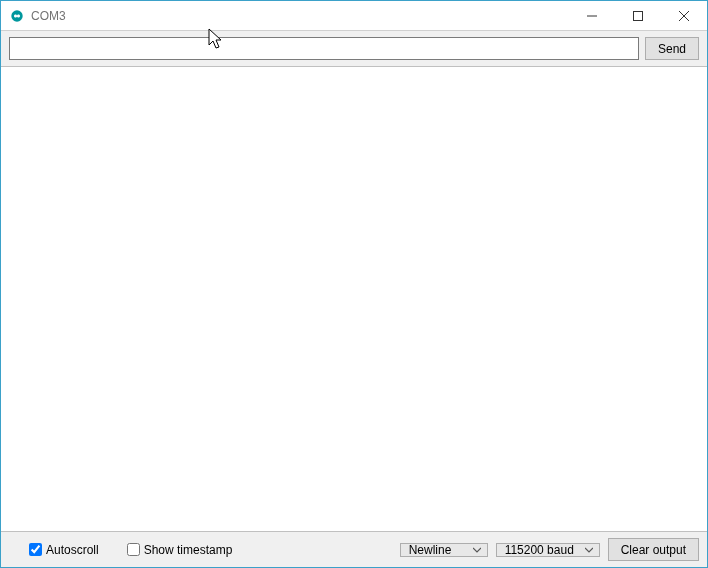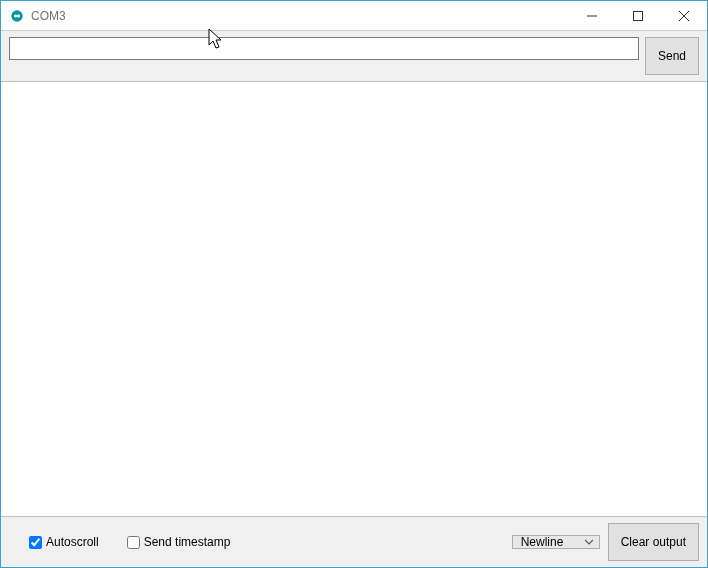--- a/index.html
+++ b/index.html
@@ -76,21 +76,21 @@
     .serial-input {
       flex: 1;
       height: 23px;
       border: 1px solid #7a7a7a;
       background: #fff;
       padding: 2px 6px;
       font-size: 12px;
       outline: none;
     }
     .btn {
-      height: 38px;
+      height: 23px;
       padding: 0 12px;
       border: 1px solid #adadad;
       background: #e1e1e1;
       font-size: 12px;
       color: #000;
       cursor: default;
       display: flex;
       align-items: center;
       justify-content: center;
     }
@@ -208,31 +208,39 @@
 
 <div class="output-area"></div>
 
 <div class="bottom-bar">
   <label class="checkbox-wrap">
     <input type="checkbox" id="autoscroll-cb" checked="" style="">
     <span>Autoscroll</span>
   </label>
   <label class="checkbox-wrap">
     <input type="checkbox" id="timestamp-cb" style="">
-    <span>Send timestamp</span>
+    <span>Show timestamp</span>
   </label>
   <span class="spacer"></span>
   <div class="select">
     <span>Newline</span>
     <span class="chev">
       <svg viewBox="0 0 8 8">
           <path d="M0 2 L4 6 L8 2" fill="none" stroke="#555" stroke-width="1.2"></path>
         </svg>
     </span>
   </div>
+  <div class="select baud">
+    <span>115200 baud</span>
+    <span class="chev">
+      <svg viewBox="0 0 8 8">
+          <path d="M0 2 L4 6 L8 2" fill="none" stroke="#555" stroke-width="1.2"></path>
+        </svg>
+    </span>
+  </div>
   <div class="btn clear-btn">Clear output</div>
 </div>
 
 <div class="cursor-overlay">
   <svg viewBox="0 0 18 24">
     <path d="M1 1 L1 17 L5 13 L8 20 L11 19 L8 12 L13 12 Z" fill="#fff" stroke="#000" stroke-width="1"></path>
   </svg>
 </div>
 
 </body></html>

